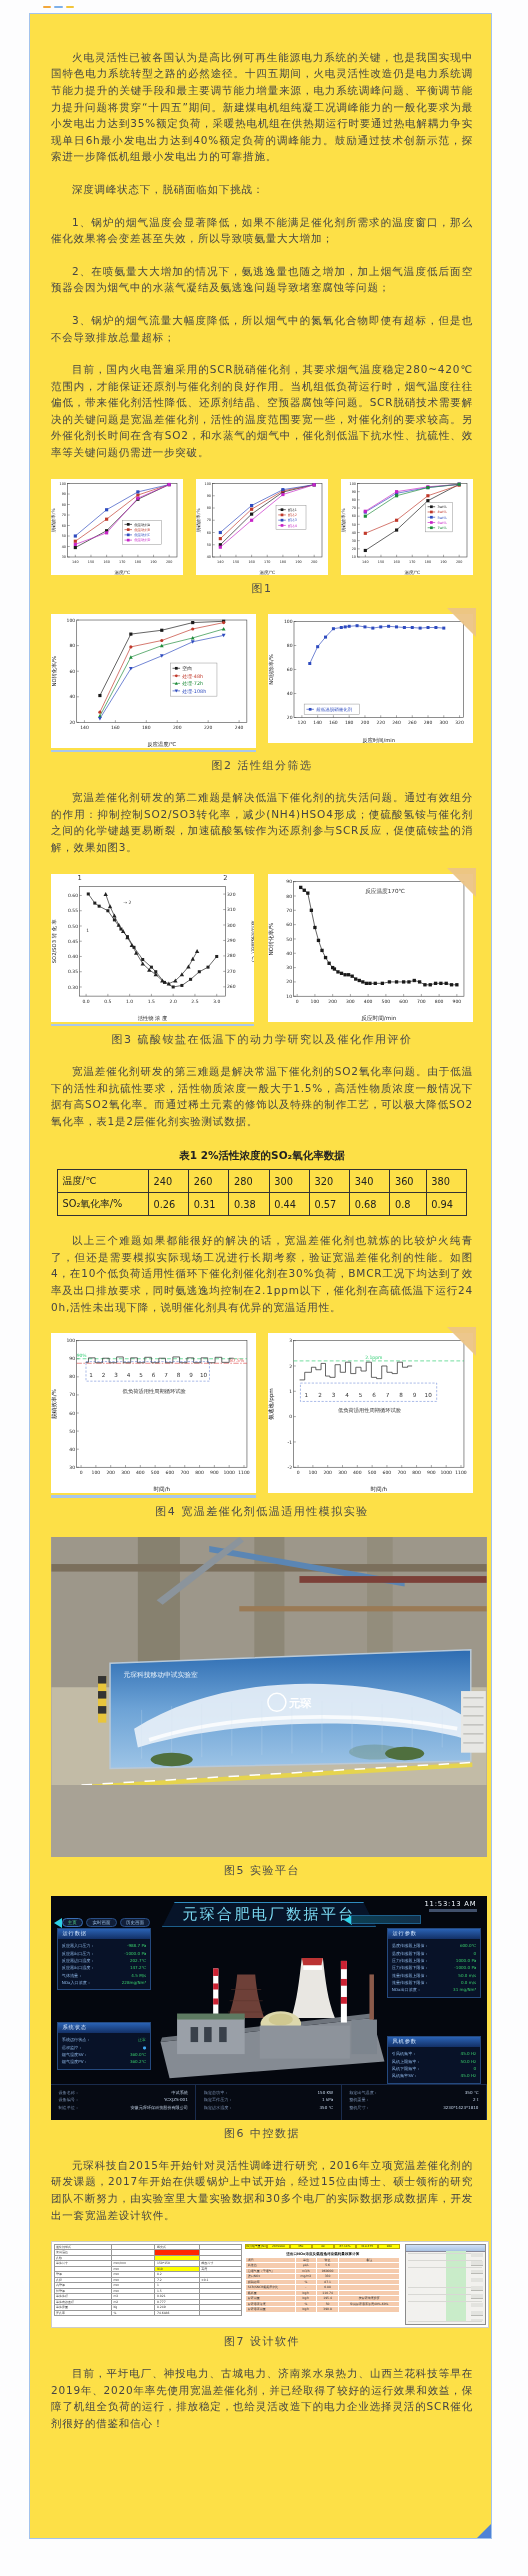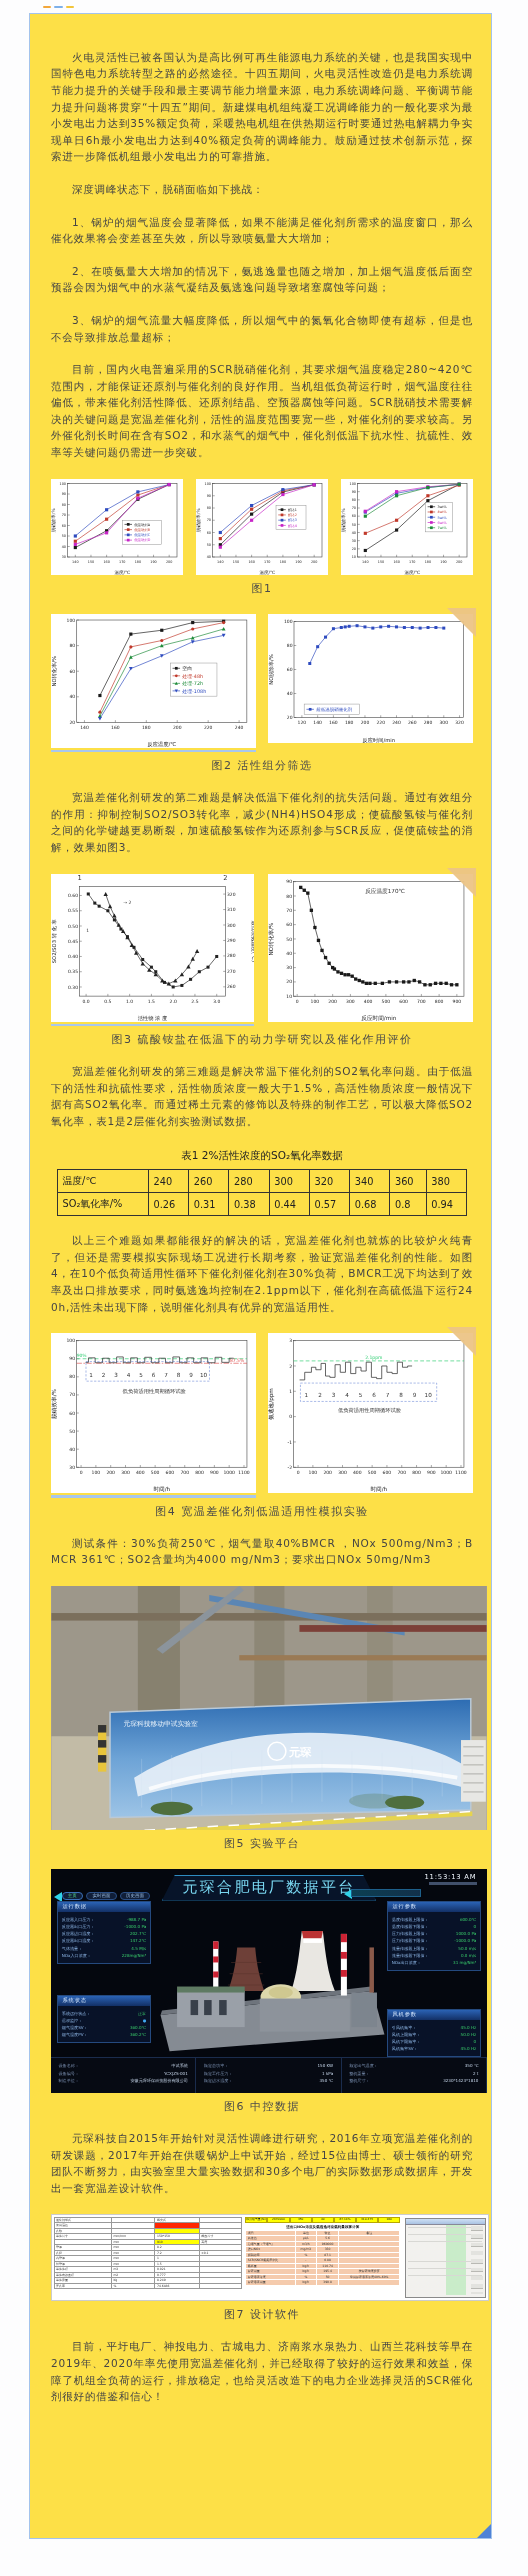--- a/index.html
+++ b/index.html
@@ -19,26 +19,26 @@
   .caption{text-align:center;font-size:11px;color:#4a4a4a;letter-spacing:1.5px;margin:6px 0 0;}
   .figblock{margin:18px 0 16px;}
   .figrow{display:flex;justify-content:space-between;align-items:flex-start;position:relative;}
   .chartbox{position:relative;}
   svg.chart{display:block;background:#fff;}
   .bluebar{height:2.3px;background:#a9c7ec;margin-top:2.3px;}
   .fold{position:absolute;top:-6px;right:-3px;width:0;height:0;
         border-top:29px solid #ecc486;border-left:29px solid transparent;opacity:.95;}
   
   .t1wrap{margin:19.6px 0 16px;}
-  .t1title{text-align:center;font-size:10.5px;color:#222;margin-bottom:6px;font-weight:normal;}
+  .t1title{text-align:center;font-size:10.5px;color:#222;margin-bottom:6px;font-weight:bold;}
   table.t1{border-collapse:collapse;margin:0 auto;width:410px;}
   table.t1 td{border:0.8px solid #333;font-size:9.8px;color:#222;padding:4.5px 4.5px;text-align:left;}
   table.t1 td:first-child{width:81px;}
   
-  .photo{width:436px;height:244px;position:relative;overflow:hidden;background:#a8a295;}
+  .photo{width:436px;height:320px;position:relative;overflow:hidden;background:#a8a295;}
   
   .dash{width:436px;height:224px;background:#04070e;position:relative;overflow:hidden;
         color:#bcd6f2;}
   .db-title{position:absolute;left:50%;top:6px;transform:translateX(-50%);
             font-size:15px;color:#79d7f0;letter-spacing:2.3px;padding:2.3px 19.6px;
             border:0.8px solid #1d5f8a;border-top-color:#2f8cc0;background:rgba(10,30,60,.6);
             clip-path:polygon(6% 0,94% 0,100% 100%,0 100%);white-space:nowrap;}
   .db-tabs{position:absolute;left:10.5px;top:22.6px;display:flex;gap:3px;}
   .db-tabs span{font-size:4.5px;color:#9fc3e8;border:0.8px solid #2a4f86;border-radius:5.3px;
                 padding:0.8px 5.3px;background:#101e38;}
@@ -811,21 +811,20 @@
               <text x="176.63111111111112" y="84.76" font-size="7.5" fill="#333" text-anchor="middle">8</text>
               <text x="194.58555555555557" y="84.76" font-size="7.5" fill="#333" text-anchor="middle">9</text>
               <text x="212.54000000000002" y="84.76" font-size="7.5" fill="#333" text-anchor="middle">10</text>
             </svg>
           <div class="fold"></div>
         </div>
       </div>
       <div class="caption">图4  宽温差催化剂低温适用性模拟实验</div>
     </div>
 
-    <p class="para">测试条件：30%负荷250℃，烟气量取40%BMCR ，NOx 500mg/Nm3；BMCR 361℃；SO2含量均为4000 mg/Nm3；要求出口NOx 50mg/Nm3</p>
 
     <div class="figblock">
       <div class="photo">
         <svg width="436" height="248" viewBox="0 0 579 330">
           <defs>
             <linearGradient id="bb" x1="0" y1="0" x2="0" y2="1">
               <stop offset="0" stop-color="#2d6cb2"></stop>
                 <stop offset="0.5" stop-color="#6da3d6"></stop>
               <stop offset="1" stop-color="#9dc4e6"></stop>
             </linearGradient>

